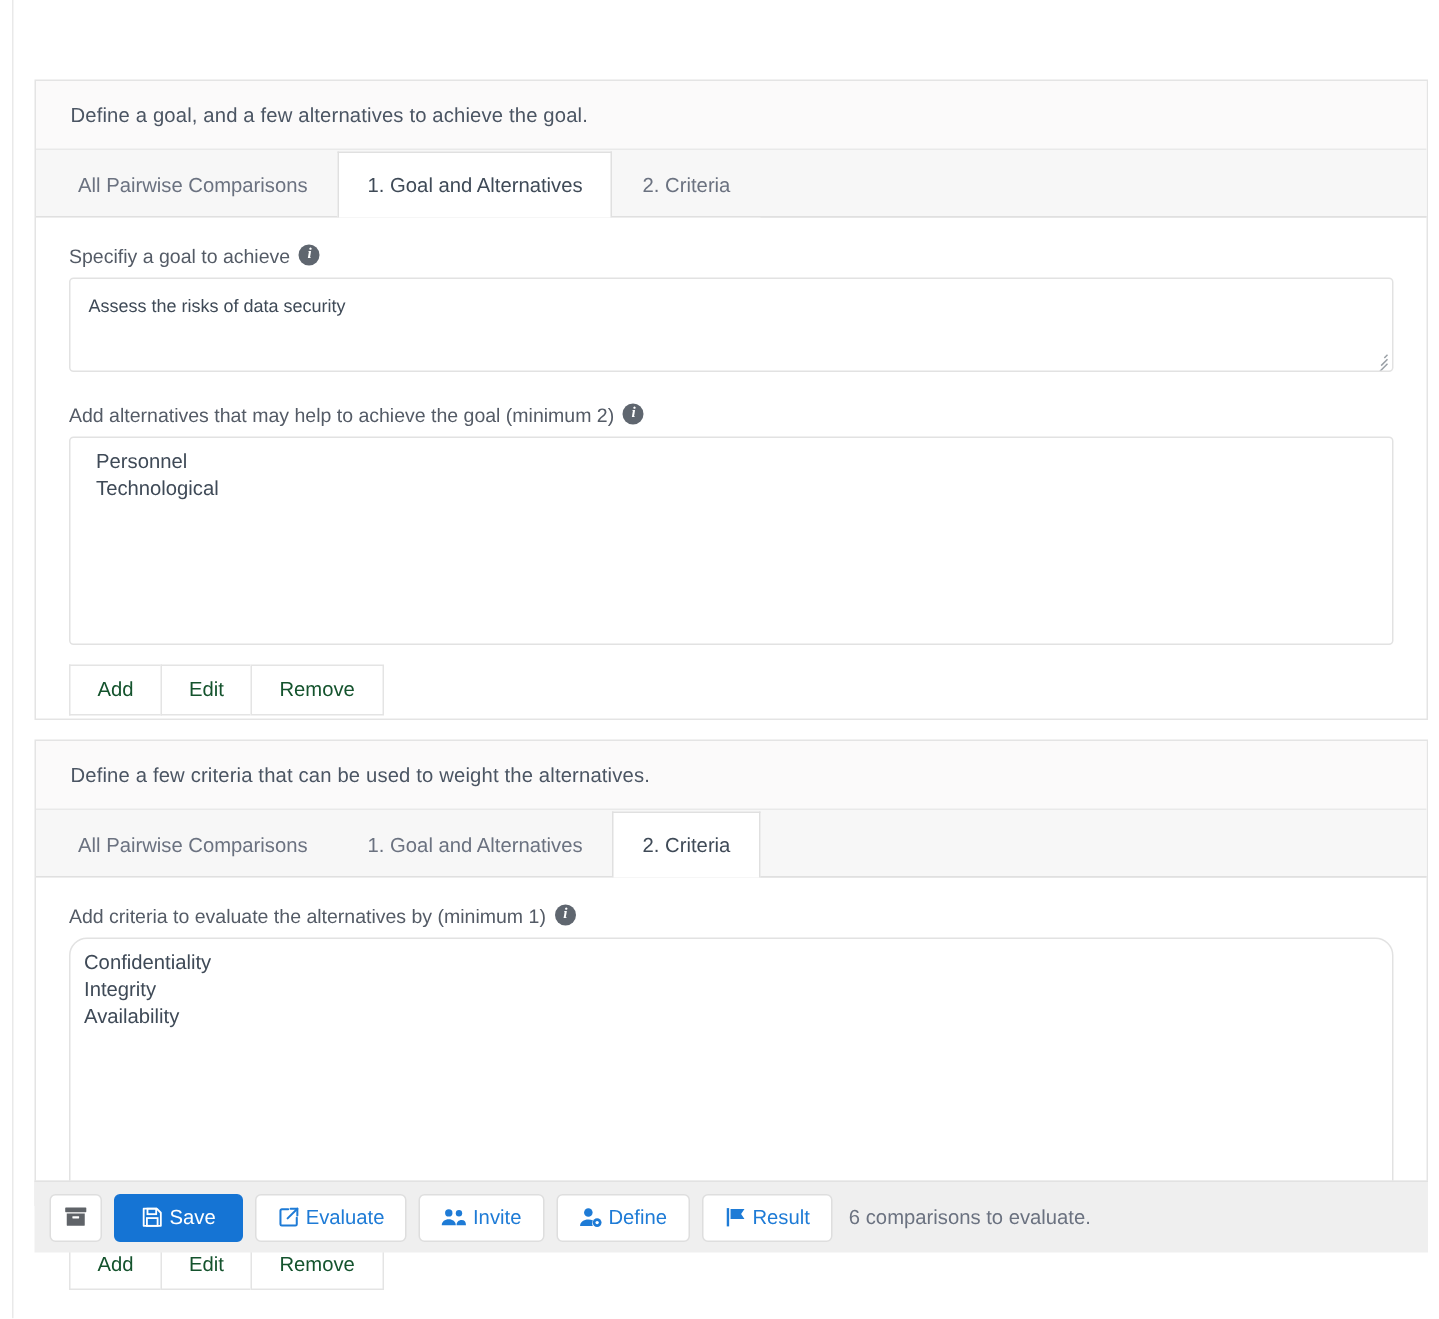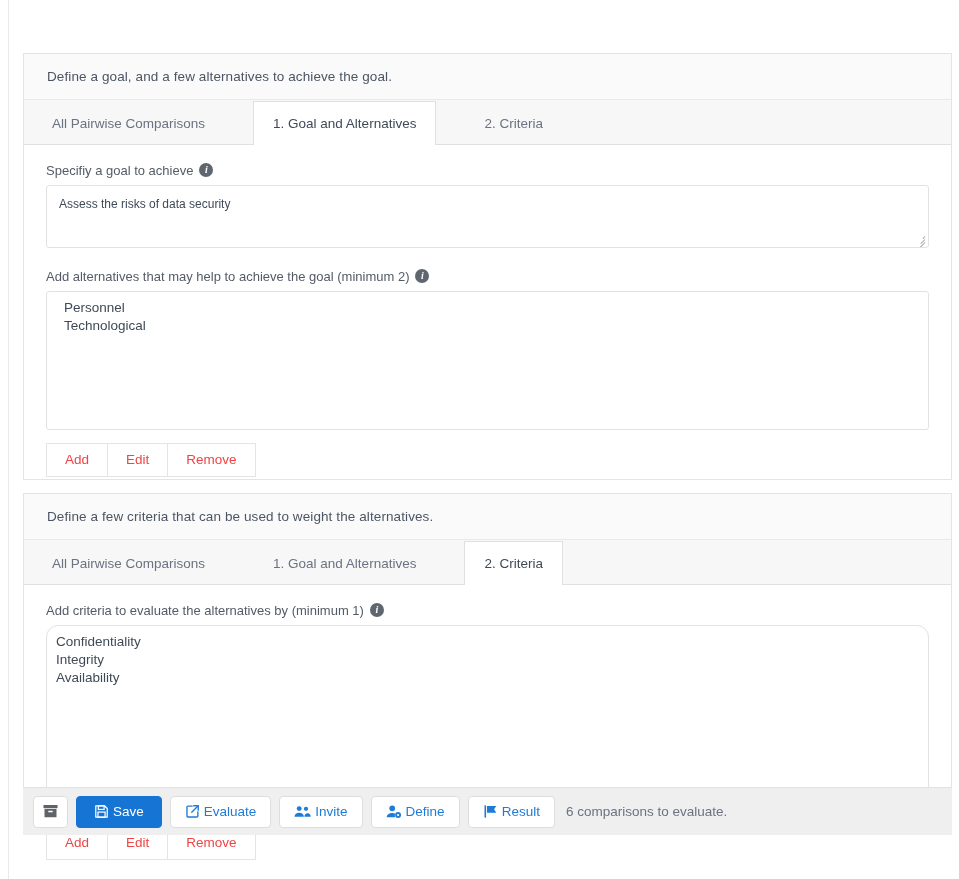--- a/index.html
+++ b/index.html
@@ -53,21 +53,20 @@
   }
 
   
   .tabstrip {
     display: flex;
     align-items: stretch;
     height: 45px;
     background: #f7f7f7;
     border-bottom: 1px solid #e0e0e0;
     padding-left: 8px;
-    gap: 28px;
   }
   .tab {
     display: flex;
     align-items: center;
     padding: 0 19px;
     font-size: 13.5px;
     color: #6b7280;
     background: #f7f7f7;
     border: 1px solid transparent;
     border-bottom: none;
@@ -173,21 +172,21 @@
   }
 
   
   .btn-group {
     display: inline-flex;
     margin-top: 13px;
   }
   .btn-group .grp-btn {
     font-family: "Liberation Sans", sans-serif;
     font-size: 13.5px;
-    color: #ef4444;
+    color: #14532d;
     background: #ffffff;
     border: 1px solid #e4e4e4;
     border-right: none;
     padding: 8px 18px;
     cursor: pointer;
     line-height: 16px;
   }
   .btn-group .grp-btn:last-child { border-right: 1px solid #e4e4e4; }
 
   

